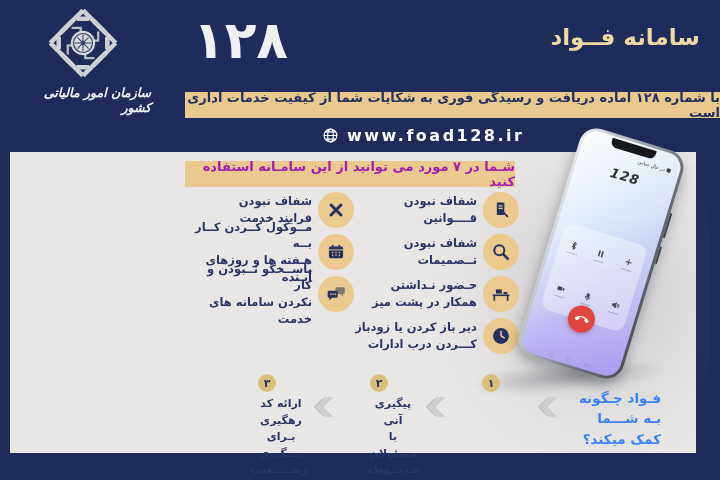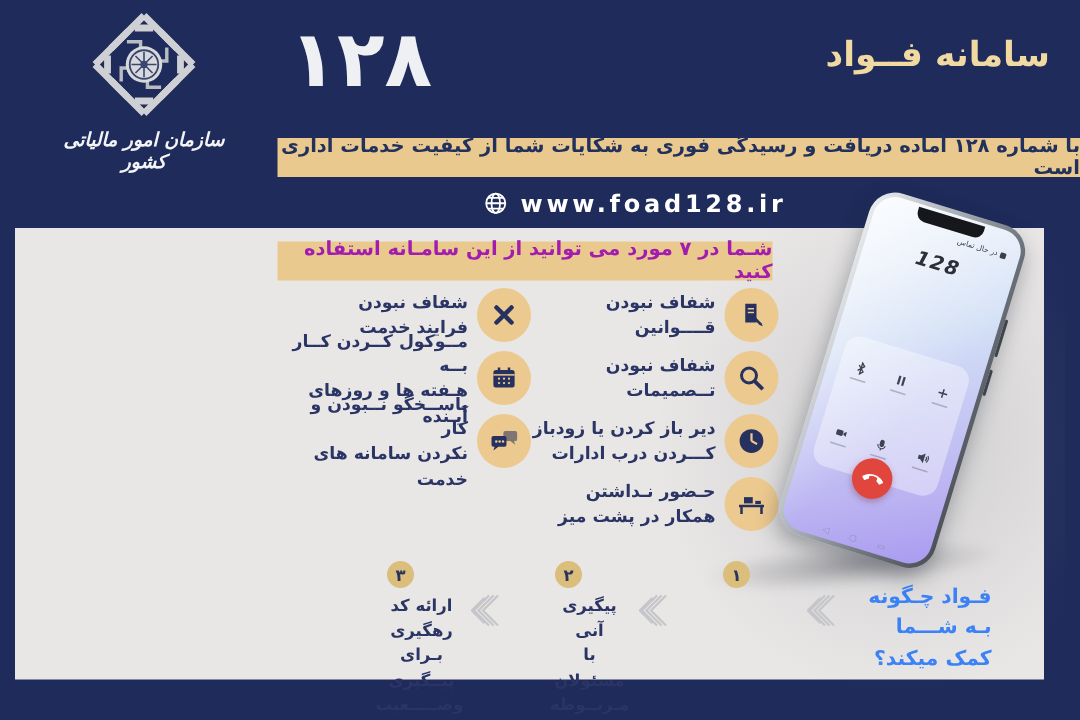--- a/index.html
+++ b/index.html
@@ -5,21 +5,21 @@
   html,body{margin:0;padding:0;}
   body{
     width:720px;height:480px;position:relative;overflow:hidden;
     background:#1e2b5b;
     font-family:"DejaVu Sans",sans-serif;
     direction:rtl;
   }
   .pre{white-space:pre-line;}
 
   
-  .logo-block{position:absolute;top:5px;left:28px;width:136px;text-align:center;z-index:3;}
+  .logo-block{position:absolute;top:5px;left:15px;width:136px;text-align:right;z-index:3;}
   .emblem{width:76px;height:76px;display:block;margin:0 auto;}
   .org-name{color:#f4f4f6;font-size:12.5px;font-style:italic;font-weight:bold;margin-top:4px;
     font-family:"DejaVu Serif",serif;}
   .big-number{position:absolute;top:12px;left:183px;width:115px;text-align:center;
     color:#eef0f4;font-size:52px;font-weight:bold;line-height:1.1;z-index:3;}
   .main-title{position:absolute;top:24px;right:20px;color:#f1d9a2;font-size:23px;
     font-weight:bold;letter-spacing:0.5px;z-index:3;}
   .tagline-bar{position:absolute;top:92px;left:185px;right:0;height:26px;background:#e9c98e;
     display:flex;align-items:center;justify-content:center;z-index:3;}
   .tagline-bar span{color:#22305e;font-size:13px;font-weight:bold;}
@@ -163,40 +163,40 @@
         <circle cx="10" cy="10" r="6"></circle>
         <path d="M14.5 14.5 L21 21" stroke-width="3"></path>
       </svg>
     </span>
     <span class="uc-text pre">شفاف نبودن
 تــصمیمات</span>
   </div>
 
   <div class="uc-item">
     <span class="uc-icon">
-      <svg viewBox="0 0 24 24">
-        <circle cx="12" cy="12" r="9.5" fill="currentColor"></circle>
-        <path d="M12 12 V5.8 M12 12 L16.5 14.5" stroke="#ecc98f" stroke-width="1.8" fill="none"></path>
-      </svg>
-    </span>
-    <span class="uc-text pre">دیر باز کردن یا زودباز
-کـــردن درب ادارات</span>
-  </div>
-
-  <div class="uc-item">
-    <span class="uc-icon">
       <svg viewBox="0 0 24 24" fill="none" stroke="currentColor" stroke-width="2">
         <path d="M2 13.5 H22"></path>
         <path d="M4 13.5 V20 M20 13.5 V20"></path>
         <rect x="6" y="6.5" width="7" height="5" fill="currentColor" stroke="none"></rect>
         <rect x="15" y="9.5" width="4.5" height="2.5" fill="currentColor" stroke="none"></rect>
       </svg>
     </span>
     <span class="uc-text pre">حـضور نـداشتن
 همکار در پشت میز</span>
+  </div>
+
+  <div class="uc-item">
+    <span class="uc-icon">
+      <svg viewBox="0 0 24 24">
+        <circle cx="12" cy="12" r="9.5" fill="currentColor"></circle>
+        <path d="M12 12 V5.8 M12 12 L16.5 14.5" stroke="#ecc98f" stroke-width="1.8" fill="none"></path>
+      </svg>
+    </span>
+    <span class="uc-text pre">دیر باز کردن یا زودباز
+کـــردن درب ادارات</span>
   </div>
 </div>
 
 <div class="uc-col uc-col-left">
 
   <div class="uc-item">
     <span class="uc-icon">
       <svg viewBox="0 0 24 24" fill="none" stroke="currentColor" stroke-width="3.6" stroke-linecap="round">
         <path d="M6 6 L18 18 M18 6 L6 18"></path>
       </svg>

